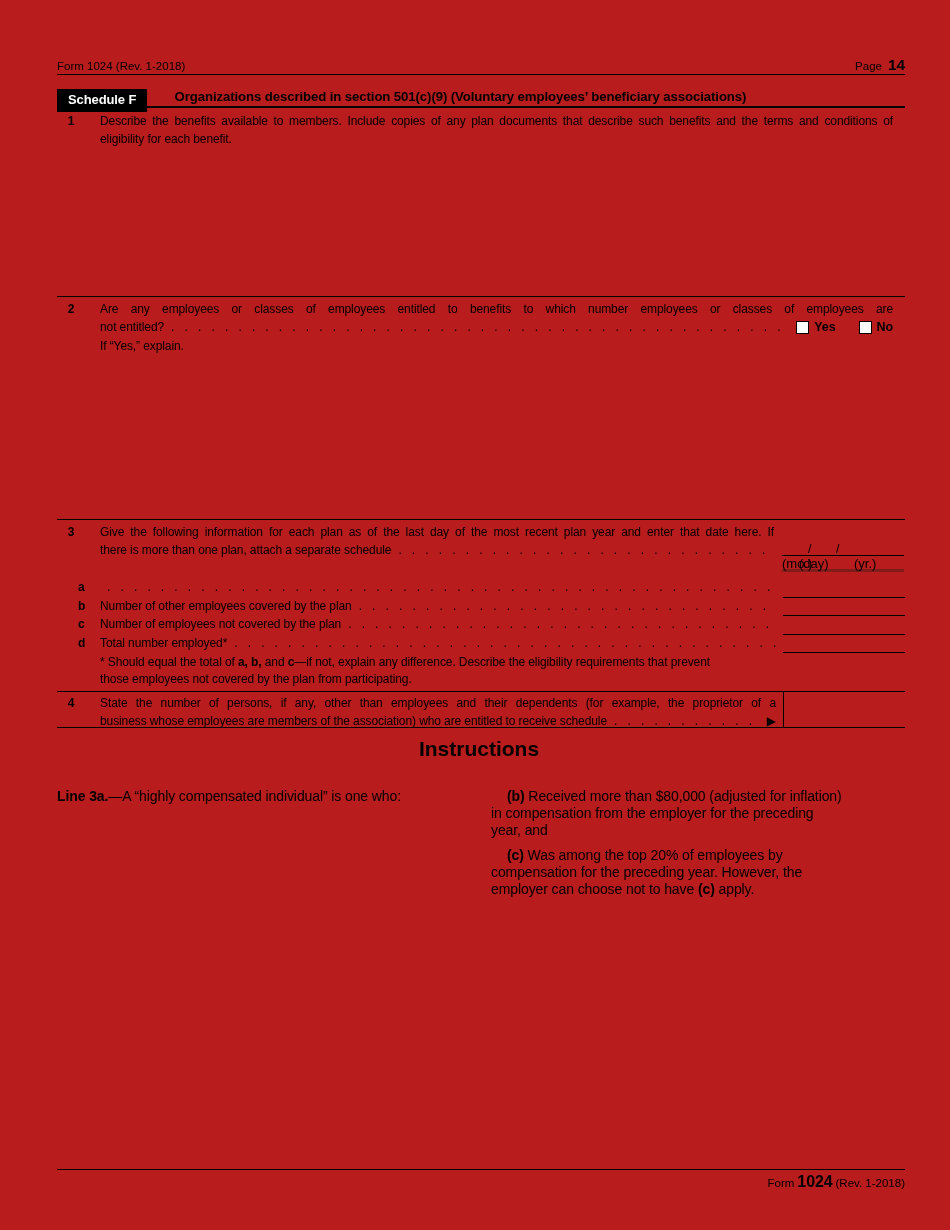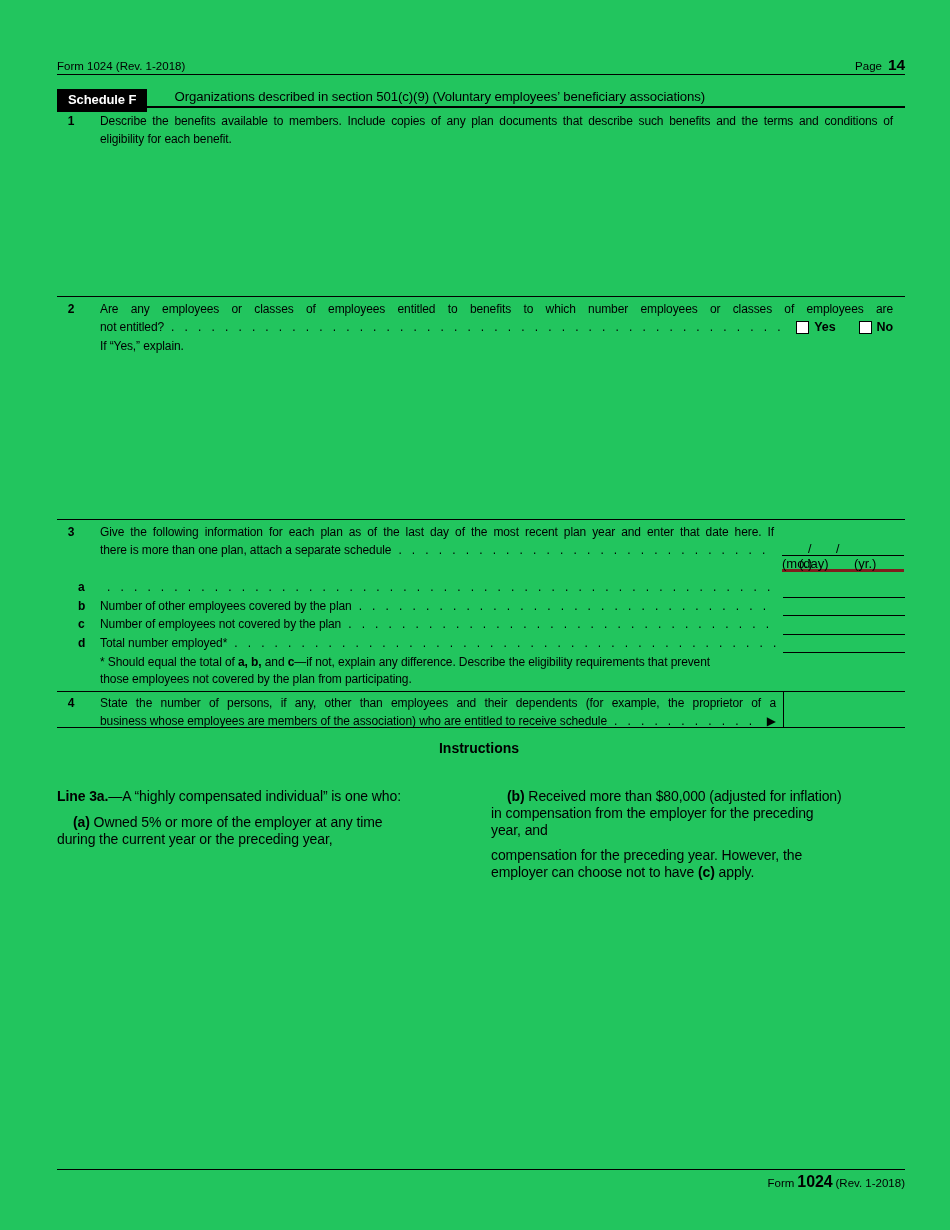--- a/index.html
+++ b/index.html
@@ -1,32 +1,32 @@
 <!DOCTYPE html>
 <html><head>
 <meta charset="utf-8">
 <style>
   * { margin:0; padding:0; box-sizing:border-box; }
   html,body { background:#e8e8e8; }
   .page {
     position:relative; width:950px; height:1230px; margin:0 auto;
-    background:#22c55e; color:#000;
+    background:#b91c1c; color:#000;
     font-family:"Liberation Sans","DejaVu Sans",sans-serif;
     font-size:12px; line-height:17.5px; letter-spacing:-0.1px;
     overflow:hidden;
   }
   .abs { position:absolute; }
   .rule { position:absolute; left:57px; right:45px; border-top:1px solid #000; }
   .rule.thick { border-top-width:2px; }
   .pg-header { display:flex; justify-content:space-between; align-items:baseline; }
   .small { font-size:11.5px; letter-spacing:0; }
   .pg-big { font-size:15.5px; font-weight:bold; margin-left:6px; }
   .badge { display:inline-block; background:#000; color:#fff; font-weight:bold;
            font-size:13px; line-height:16px; padding:3px 11px 4px; vertical-align:middle;margin-top:8px; }
-  .sch-title { font-weight:normal; font-size:13.2px; margin-left:24px; vertical-align:middle; }
+  .sch-title { font-weight:bold; font-size:13.2px; margin-left:24px; vertical-align:middle; }
   .qnum { position:absolute; font-weight:bold; width:28px; text-align:center; }
   .just { text-align:justify; text-align-last:justify; }
   .leader-row { display:flex; align-items:flex-end; white-space:nowrap; }
   .leader { flex:1 1 auto; min-width:0; overflow:hidden; white-space:nowrap; margin:0 7px; }
   .dots { word-spacing:7px; }
   .cb { width:13px; height:13px; border:1.5px solid #000; background:#fff;
         display:inline-block; flex:0 0 auto; align-self:center; margin-right:5px; }
   .cb.gap { margin-left:23px; }
   .cb-label { font-weight:bold; font-size:12.5px; }
   .datefield { width:122px; }
@@ -37,21 +37,21 @@
   .datelabels span { position:absolute; top:1px; }
   .vrow { display:flex; align-items:baseline; height:18.5px; }
   .vletter { flex:0 0 43px; padding-left:21px; font-weight:bold; }
   .vtext { flex:0 0 auto; }
   .vfield { flex:0 0 122px; border-bottom:1px solid #000; align-self:stretch; }
   .fnote { line-height:16.5px; }
   .q4box { border-top:1px solid #000; border-bottom:1px solid #000; }
   .q4divider { position:absolute; top:0; bottom:0; border-left:1px solid #000; }
   .q4amount { position:absolute; top:0; bottom:0; right:0; }
   .arrow { font-size:12px; margin-left:2px; }
-  .instr-heading { text-align:center; font-weight:bold; font-size:14px; letter-spacing:0;padding-left:8px; }
+  .instr-heading { text-align:center; font-weight:bold; font-size:21px; letter-spacing:0;padding-left:8px; }
   .instr-col { font-size:14px; line-height:16.8px; letter-spacing:-0.1px; }
   .instr-col .para { margin-bottom:9px; }
   .indent { padding-left:16px; }
   .footer-line { text-align:right; }
   .foot-big { font-size:16px; font-weight:bold; margin:0 3px; }
 </style>
 </head>
 <body>
 
 <div class="page">
@@ -156,33 +156,30 @@
     </div>
     <div class="q4amount" style="left:727px;"></div>
   </div>
 
   <div class="abs instr-heading" style="left:0; right:0; top:740px;">Instructions</div>
 
   <div class="abs instr-col" style="left:57px; top:788px; width:414px;">
     <div class="para">
       <div><b>Line 3a.</b><span>—A “highly compensated individual” is one who:</span></div>
     </div>
-    <div class="para">
-      <div class="indent"><b>(a)</b><span> Owned 5% or more of the employer at any time</span></div>
-      <div>during the current year or the preceding year,</div>
-    </div>
   </div>
 
   <div class="abs instr-col" style="left:491px; top:788px; width:414px;">
     <div class="para">
       <div class="indent"><b>(b)</b><span> Received more than $80,000 (adjusted for inflation)</span></div>
       <div>in compensation from the employer for the preceding</div>
       <div>year, and</div>
     </div>
     <div class="para">
+      <div class="indent"><b>(c)</b><span> Was among the top 20% of employees by</span></div>
       <div>compensation for the preceding year. However, the</div>
       <div><span>employer can choose not to have </span><b>(c)</b><span> apply.</span></div>
     </div>
   </div>
 
   <div class="rule" style="top:1169px;"></div>
   <div class="abs footer-line" style="left:57px; right:45px; top:1173px;">
     <span class="small">Form</span><span class="foot-big">1024</span><span class="small">(Rev. 1-2018)</span>
   </div>
 

